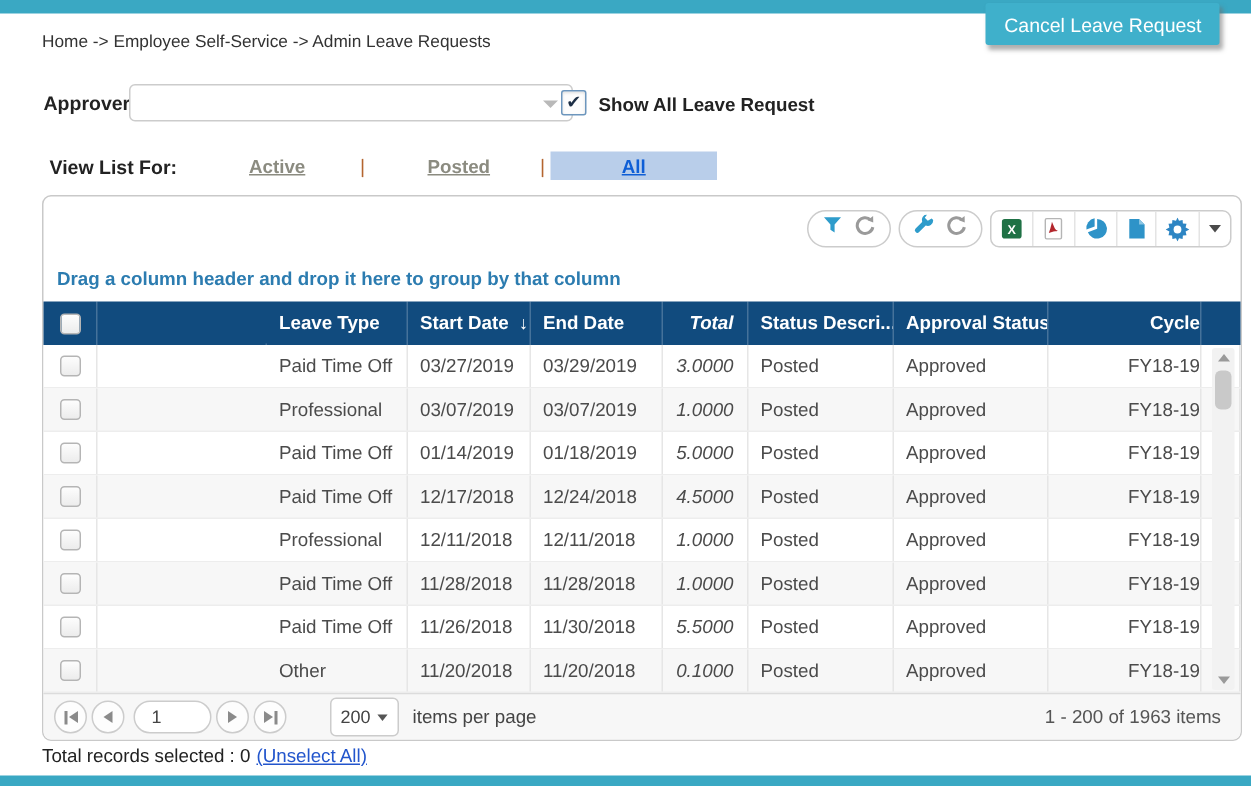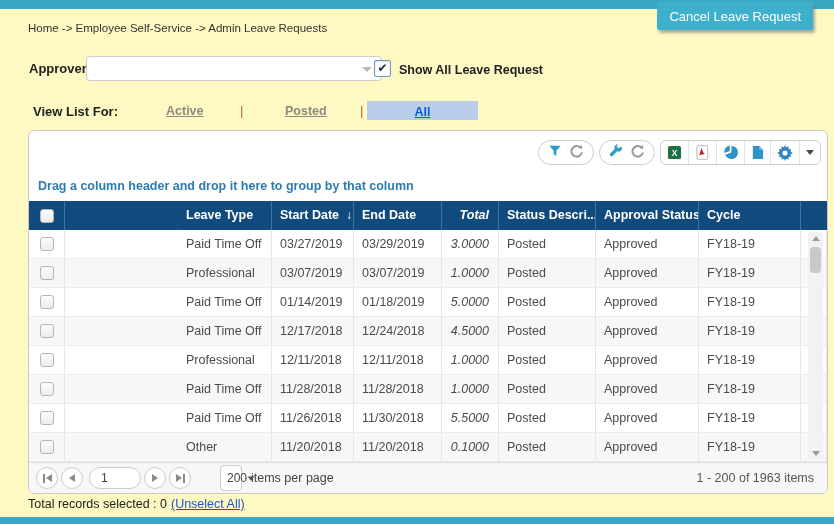--- a/index.html
+++ b/index.html
@@ -1,17 +1,17 @@
 <!DOCTYPE html>
 <html><head>
 <meta charset="utf-8">
 <style>
   * { box-sizing: border-box; margin: 0; padding: 0; }
   body { background: #e8e8e8; font-family: "Liberation Sans", sans-serif; }
-  .page { position: relative; width: 834px; height: 524px; background: #fef9c3; overflow: hidden; }
+  .page { position: relative; width: 834px; height: 524px; background: #ffffff; overflow: hidden; }
 
   .topbar { position: absolute; top: 0; left: 0; width: 100%; height: 9px; background: #3aa8c3; }
   .bottombar { position: absolute; bottom: 0; left: 0; width: 100%; height: 7px; background: #3aa8c3; }
 
   .cancel-btn { position: absolute; top: 2px; right: 21px; height: 28px; padding: 0 12px;
     background: #3fb0cb; color: #fff; border: 0; border-radius: 2px; font-size: 13px;
     font-family: "Liberation Sans", sans-serif; box-shadow: 2px 3px 3px rgba(110,110,110,.55); cursor: pointer; }
 
   .breadcrumb { position: absolute; left: 28px; top: 22px; font-size: 11.5px; color: #333; }
 
@@ -59,21 +59,21 @@
   .group-hint { position: absolute; left: 0; top: 42px; width: 100%; height: 28px;
     font-size: 12.5px; font-weight: bold; color: #2c7cb0; line-height: 26px; padding-left: 9px; }
 
   .thead { position: absolute; left: 0; top: 70px; width: 798px; height: 29px; background: #114b7e;
     display: flex; color: #fff; font-size: 12.5px; font-weight: bold; }
   .th { line-height: 29px; padding-left: 8px; border-right: 1px solid rgba(255,255,255,.22);
     white-space: nowrap; overflow: hidden; cursor: pointer; }
   .th.cbcol, .td.cbcol { width: 36px; padding: 0; display: flex; align-items: center; justify-content: center; }
   .w-emp { width: 113px; margin-top: 28px; } .w-lt { width: 94px; } .w-sd { width: 82px; } .w-ed { width: 88px; }
   .w-tot { width: 57px; text-align: right; padding-right: 9px; padding-left: 0; font-style: italic; }
-  .w-st { width: 97px; } .w-ap { width: 103px; } .w-cy { width: 102px; }
+  .w-st { width: 97px; } .w-ap { width: 103px; } .w-cy { width: 102px; text-align: right; }
   .w-fill { flex: 1; border-right: 0; cursor: default; }
   .sort-arrow { font-weight: bold; margin-left: 7px; font-size: 12px; }
 
   .tbody { position: absolute; left: 0; top: 99px; width: 798px; }
   .tr { display: flex; height: 29px; background: #fff; border-bottom: 1px solid #ededed; }
   .tr.alt { background: #f7f7f7; }
   .td { font-size: 12.5px; color: #4b4b4b; line-height: 28px; padding-left: 8px;
     border-right: 1px solid #e6e6e6; white-space: nowrap; overflow: hidden; }
   .td.w-emp { padding: 0; }
   .redact { width: 106px; height: 28px; margin-left: 1px; border-radius: 2px;
@@ -94,21 +94,21 @@
   .vs-thumb { position: absolute; left: 2px; top: 15px; width: 11px; height: 26px;
     background: #c9c9c9; border-radius: 4px; cursor: grab; }
 
   .pager { position: absolute; left: 0; bottom: 0; width: 798px; height: 31px; background: #f7f7f7;
     border-top: 1px solid #dcdcdc; border-radius: 0 0 5px 5px; display: flex; align-items: center; padding-left: 7px; }
   .pg-btn { width: 22px; height: 22px; border: 1px solid #ccc; border-radius: 50%; background: #fdfdfd;
     display: flex; align-items: center; justify-content: center; margin-right: 3px; cursor: pointer; }
   .pg-input { width: 52px; height: 22px; border: 1px solid #ccc; border-radius: 11px; background: #fff;
     font-size: 12px; color: #444; padding-left: 11px; margin: 0 3px; outline: none;
     font-family: "Liberation Sans", sans-serif; }
-  .pg-size { display: flex; align-items: center; justify-content: space-between; width: 22px; height: 22px;
+  .pg-size { display: flex; align-items: center; justify-content: space-between; width: 46px; height: 22px;
     border: 1px solid #ccc; border-radius: 4px; background: #fff; margin-left: 26px; padding: 12px 6px;
     font-size: 12px; color: #444; cursor: pointer; }
   .pg-size .caret-down { border-top-color: #555; transform: scale(.85); }
   .pg-label { font-size: 12.5px; color: #444; margin-left: 9px; }
   .pg-range { position: absolute; right: 13px; font-size: 12.5px; color: #555; }
 
   .footer-status { position: absolute; left: 28px; top: 497px; font-size: 12.5px; color: #222; }
   .footer-status a { color: #2255cc; text-decoration: underline; cursor: pointer; margin-left: 4px; }
 
   .nav-tri-l { width: 0; height: 0; border-top: 4.5px solid transparent; border-bottom: 4.5px solid transparent; border-right: 6px solid #8a8a8a; }

